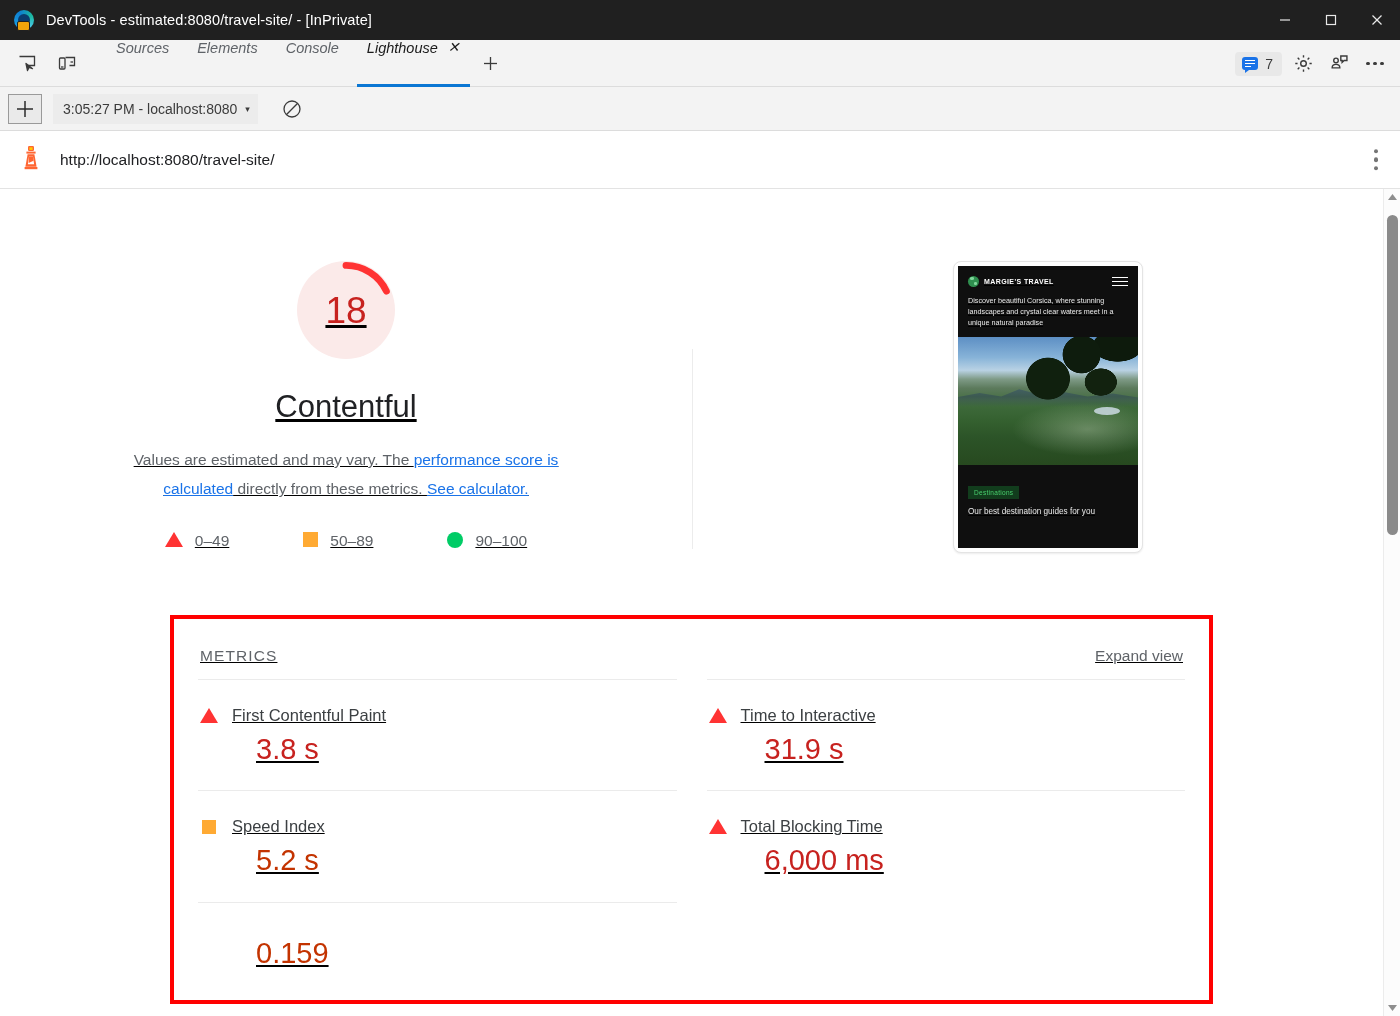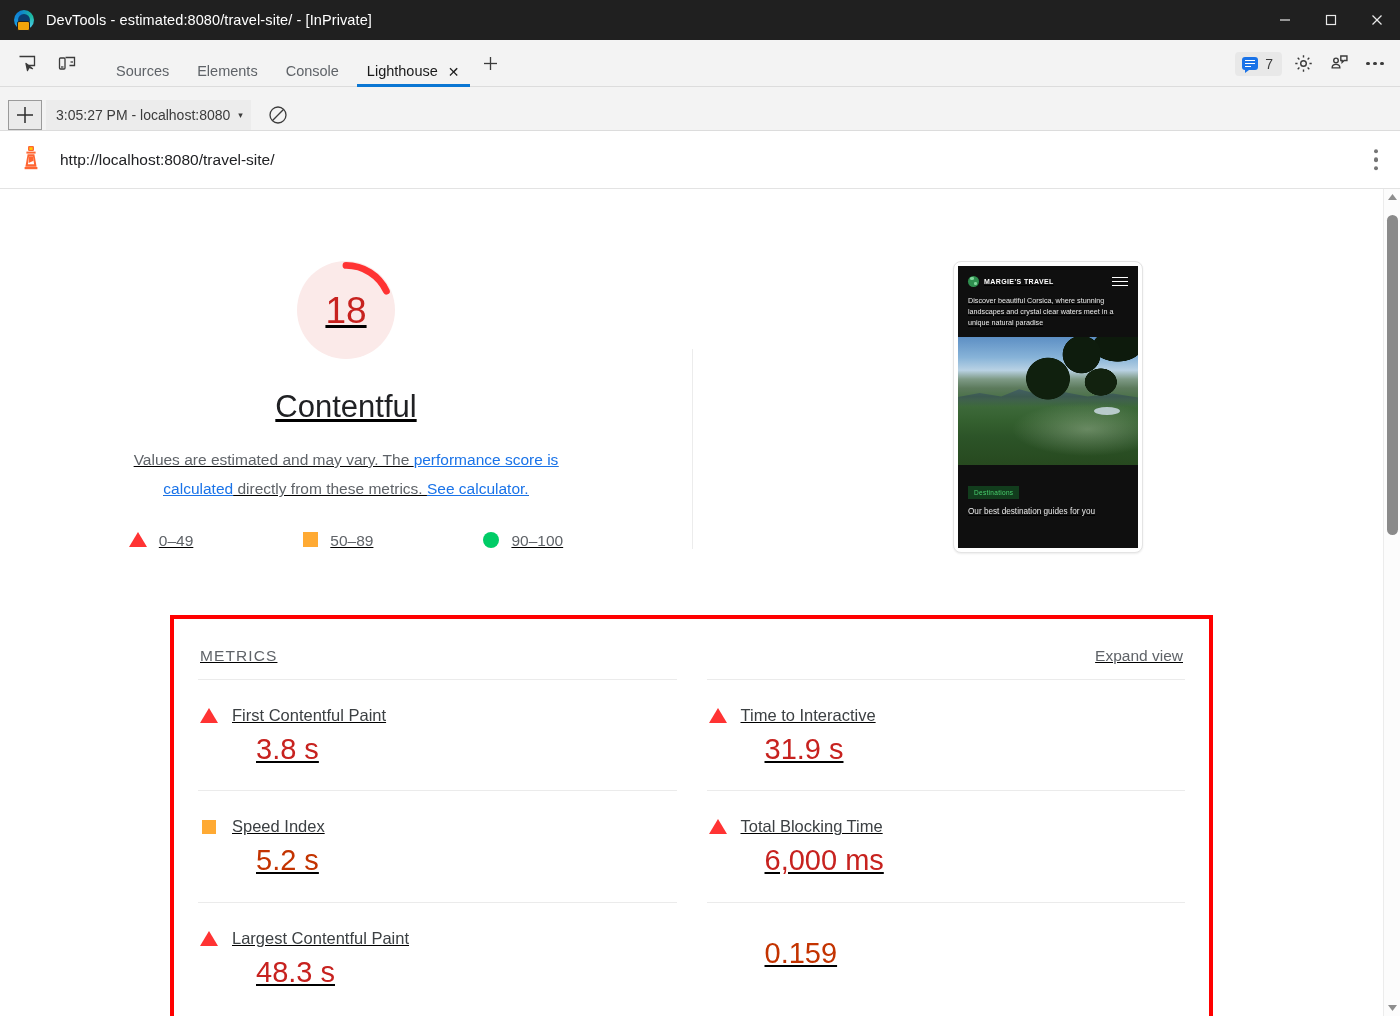--- a/index.html
+++ b/index.html
@@ -75,25 +75,26 @@
     width: 30px; height: 30px;
     display: flex; align-items: center; justify-content: center;
     color: #3b3b3b;
     margin-left: 10px;
   }
   .tool-icon:first-child { margin-left: 12px; }
   .tabs {
     display: flex; align-items: stretch; height: 47px; margin-left: 20px;
   }
   .tab {
-    display: flex; align-items: flex-end; height: 47px;
-    padding: 8px 14px;
+    display: flex; align-items: flex-start; height: 47px;
+    padding: 0 14px;
     font-size: 14.5px; color: #5f6368;
     position: relative;
     white-space: nowrap;
+    font-style: italic;
   }
   .tab.active { color: #1a1a1a; }
   .tab.active::after {
     content: ""; position: absolute; left: 4px; right: 4px; bottom: 0;
     height: 2.5px; background: #0a76d3;
   }
   .tab-close {
     margin-left: 10px; font-size: 14px; color: #1a1a1a; line-height: 1;
   }
   .tab-add {
@@ -129,21 +130,21 @@
     width: 30px; height: 30px; display: flex; align-items: center;
     justify-content: center; color: #3b3b3b;
   }
   .dots-h { display: flex; gap: 3.5px; }
   .dots-h b { width: 3.5px; height: 3.5px; border-radius: 50%; background: #3b3b3b; }
 
   
   .run-toolbar {
     height: 44px; background: #f3f3f3;
     border-bottom: 1px solid #dcdcdc;
-    display: flex; align-items: flex-end; gap: 0px;
+    display: flex; align-items: center; gap: 7px;
     flex: 0 0 44px;
     padding-left: 8px;
   }
   .new-audit {
     width: 34px; height: 30px;
     border: 1px solid #9a9a9a; background: #eaeaea;
     display: flex; align-items: center; justify-content: center;
     color: #2b2b2b;
   }
   .report-select {
@@ -214,21 +215,21 @@
   }
   .gauge-desc {
     margin-top: 20px; width: 460px; text-align: center;
     font-size: 15.5px; color: #5f6368; line-height: 1.9;
   }
   .gauge-desc a { color: #1a73e8; text-decoration: underline; }
   .legend {
     margin-top: 28px; display: flex; align-items: center; gap: 0px;
   }
   .legend-item { display: flex; align-items: flex-start; gap: 12px; }
-  .legend-item + .legend-item { margin-left: 110px; }
+  .legend-item + .legend-item { margin-left: 74px; }
   .legend-label { font-size: 15.5px; color: #5f6368; }
   .tri-red {
     width: 0; height: 0;
     border-left: 9px solid transparent;
     border-right: 9px solid transparent;
     border-bottom: 15px solid #f33;
   }
   .sq-orange { width: 15px; height: 15px; background: #fa3; }
   .circ-green { width: 16px; height: 16px; border-radius: 50%; background: #0c6; }
 
@@ -608,27 +609,20 @@
             </div>
 
             <div class="metric">
               <div class="metric-top">
                 <span class="mk-tri"></span>
                 <span class="metric-name">Total Blocking Time</span>
               </div>
               <div class="metric-value" style="color:#c7221f">6,000 ms</div>
             </div>
 
-            <div class="metric">
-              <div class="metric-top">
-                <span class="mk-tri"></span>
-                <span class="metric-name">Largest Contentful Paint</span>
-              </div>
-              <div class="metric-value" style="color:#c7221f">48.3 s</div>
-            </div>
 
             <div class="metric">
               <div class="metric-value" style="color:#c33300">0.159</div>
             </div>
 
           </div>
         </div>
       </div>
 
     </div>

